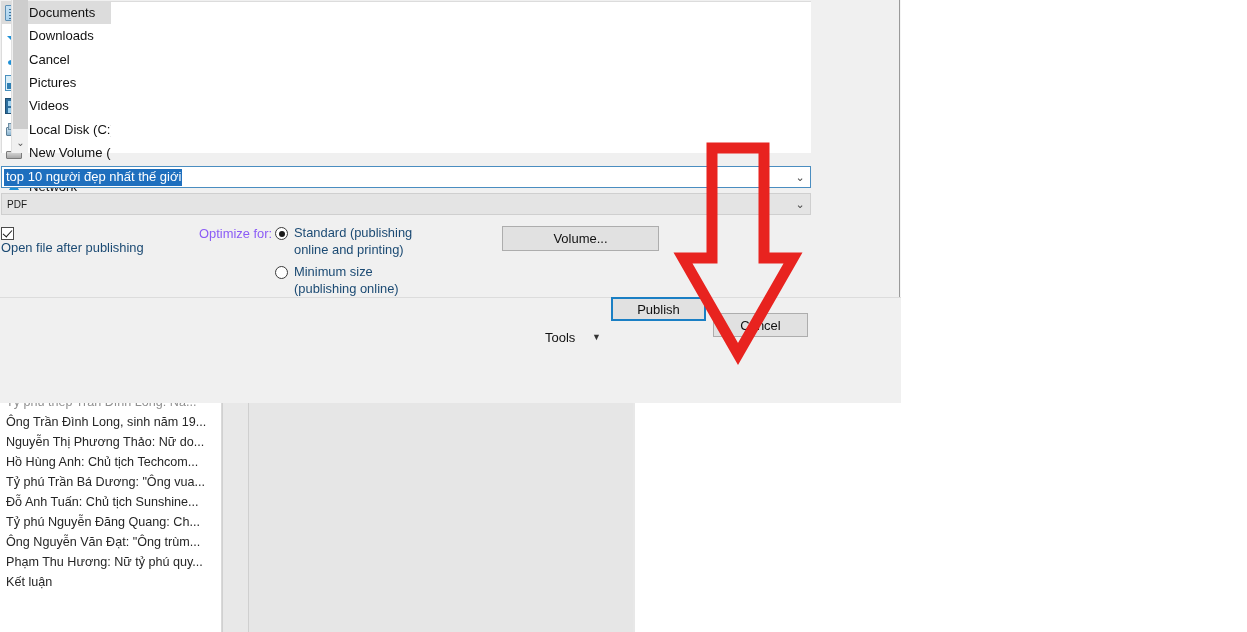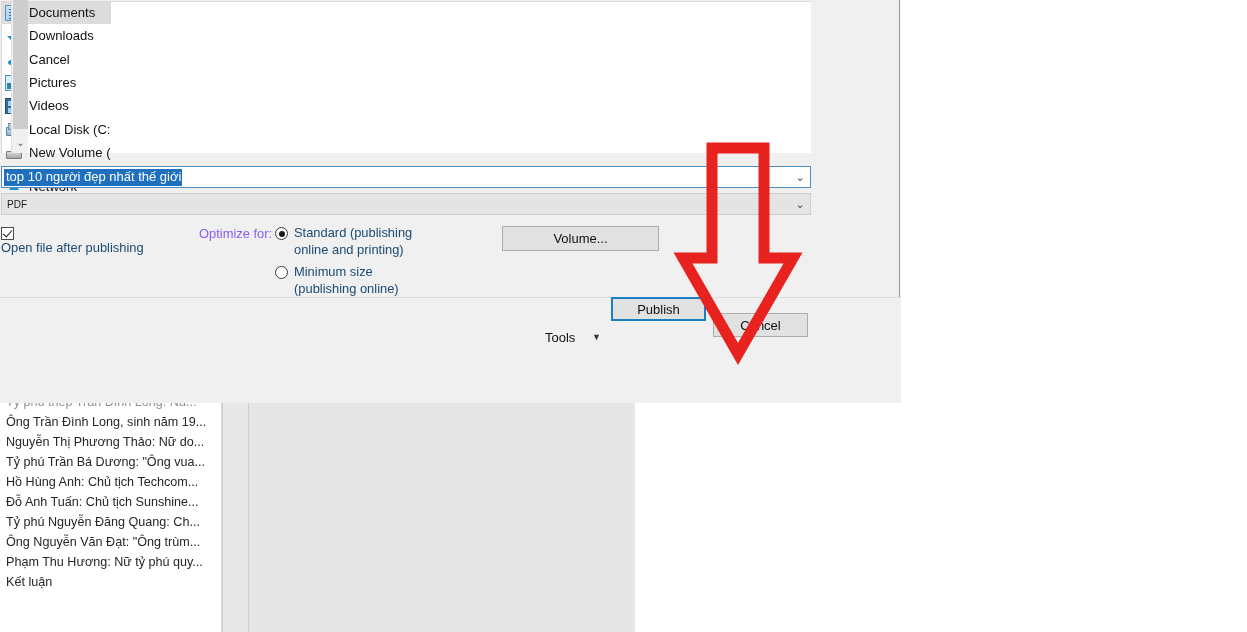--- a/index.html
+++ b/index.html
@@ -395,22 +395,22 @@
 
   <div class="word-body-blank">
     <div class="word-body-blank-inner"></div>
   </div>
 
   <div class="nav-pane">
     <div id="nav-list">
         <div class="nav-item partial">Tỷ phú thép Trần Đình Long: Na...</div>
         <div class="nav-item">Ông Trần Đình Long, sinh năm 19...</div>
         <div class="nav-item">Nguyễn Thị Phương Thảo: Nữ do...</div>
+        <div class="nav-item">Hồ Hùng Anh: Chủ tịch Techcom...</div>
         <div class="nav-item">Tỷ phú Trần Bá Dương: "Ông vua...</div>
-        <div class="nav-item">Hồ Hùng Anh: Chủ tịch Techcom...</div>
         <div class="nav-item">Đỗ Anh Tuấn: Chủ tịch Sunshine...</div>
         <div class="nav-item">Tỷ phú Nguyễn Đăng Quang: Ch...</div>
         <div class="nav-item">Ông Nguyễn Văn Đạt: "Ông trùm...</div>
         <div class="nav-item">Phạm Thu Hương: Nữ tỷ phú quy...</div>
         <div class="nav-item">Kết luận</div>
       </div>
   </div>
   <div class="nav-divider-v"></div>
 
   <div class="dialog">

